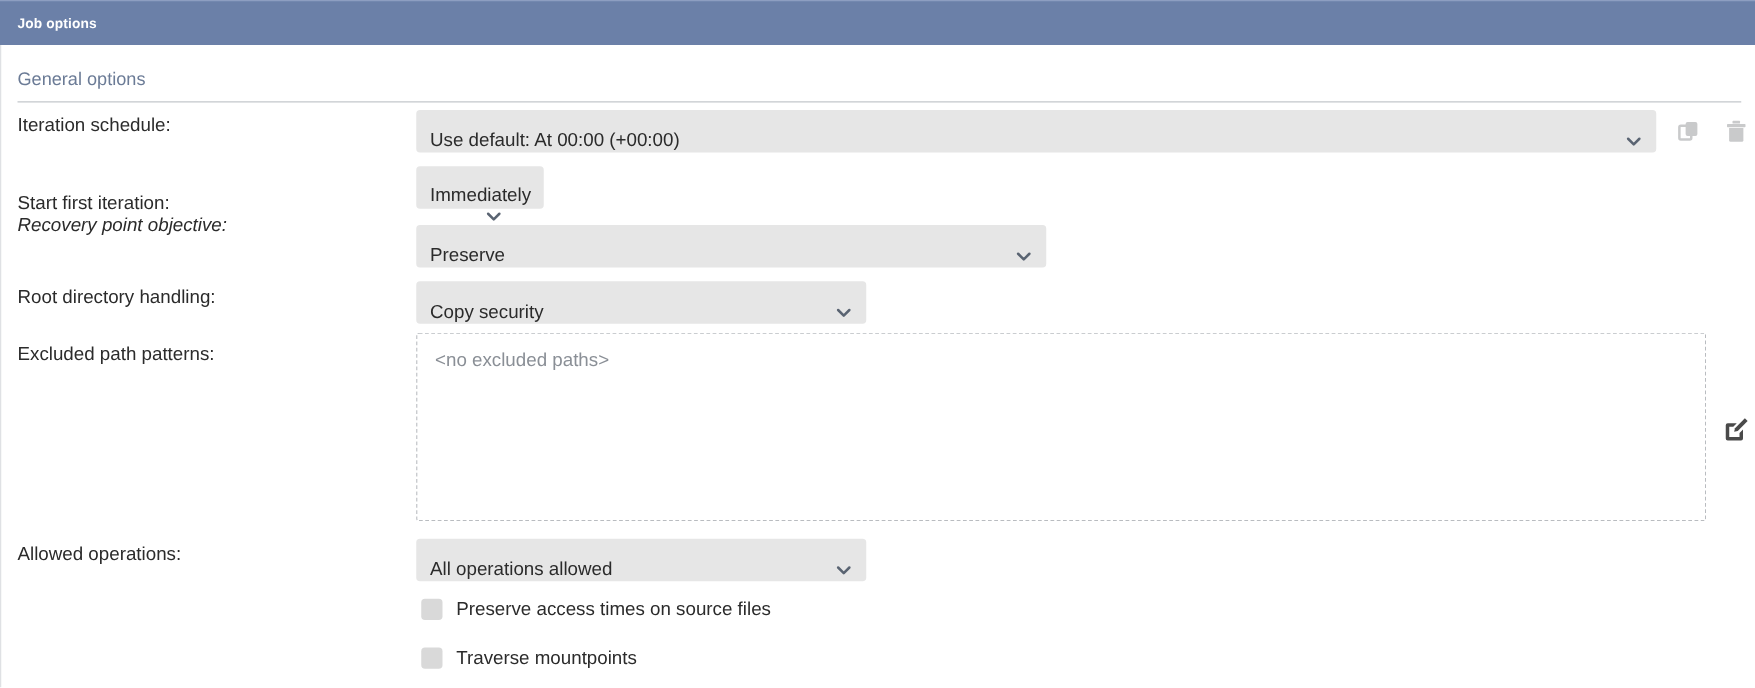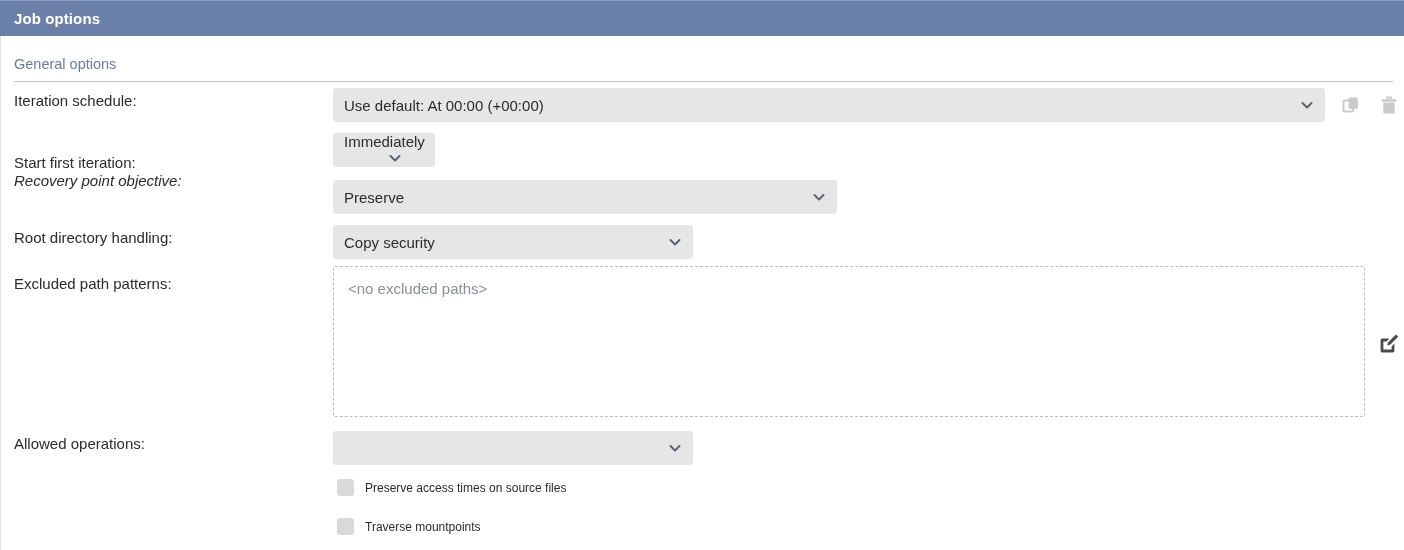--- a/index.html
+++ b/index.html
@@ -20,21 +20,21 @@
     position: absolute;
     left: 0; top: 0;
     width: 1404px; height: 36px;
     background: #6b80a8;
     border-top: 1px solid #8d9ec1;
     display: flex;
     align-items: center;
   }
   .titlebar-text {
     color: #ffffff;
-    font-size: 15px;
+    font-size: 11px;
     font-weight: bold;
     padding-left: 14px;
     letter-spacing: .1px;
   }
 
   
   .page {
     position: absolute;
     left: 0; top: 36px;
     width: 1404px; height: 514px;
@@ -71,21 +71,21 @@
 
   .field {
     position: absolute;
     background: #e6e6e6;
     border: none;
     border-radius: 3px;
     display: flex;
     align-items: center;
     font-size: 15px;
     color: #2b2b2b;
-    padding: 0 10px 0 11px;
+    padding: 15px 10px 0 11px;
     height: 34px;
     cursor: pointer;
     user-select: none;
   }
   .field .value { flex: 0 0 auto; white-space: nowrap; }
   .field.wide .value { flex: 1 1 auto; }
 
   .chev {
     width: 16px; height: 16px;
     flex: 0 0 auto;
@@ -132,21 +132,21 @@
     align-items: center;
     cursor: pointer;
   }
   .checkbox {
     width: 17px; height: 17px;
     background: #d9d9d9;
     border-radius: 3px;
     flex: 0 0 auto;
   }
   .check-label {
-    font-size: 12px;
+    font-size: 15px;
     color: #2b2b2b;
     margin-left: 11px;
     white-space: nowrap;
   }
 </style>
 </head>
 <body>
 
 <div class="titlebar">
   <span class="titlebar-text">Job options</span>
@@ -223,20 +223,21 @@
       <svg width="24" height="24" viewBox="0 0 24 24">
         <path d="M3.6 8.2 A1.6 1.6 0 0 1 5.2 6.6 L12.4 6.6 L9.6 9.4 L6.4 9.4 L6.4 17.6 L14.6 17.6 L14.6 14.4 L17.4 11.6 L17.4 18.8 A1.6 1.6 0 0 1 15.8 20.4 L5.2 20.4 A1.6 1.6 0 0 1 3.6 18.8 Z" fill="#4a4a4a"></path>
         <path d="M18.9 2.6 L21.1 4.8 L13.2 12.7 L10.3 13.4 L11.0 10.5 Z" fill="#4a4a4a"></path>
       </svg>
     </div>
   </div>
 
   <div class="row" style="top:0;">
     <div class="label" style="top:399px;">Allowed operations:</div>
     <div class="field wide" style="left:332px; top:395px; width:360px;">
+      <span class="value">All operations allowed</span>
       <svg class="chev" viewBox="0 0 16 16">
           <path d="M3.5 6 L8 10.5 L12.5 6"></path>
         </svg>
     </div>
   </div>
 
   <div class="checkrow" style="left:336px; top:443px;">
     <span class="checkbox"></span>
     <span class="check-label">Preserve access times on source files</span>
   </div>

